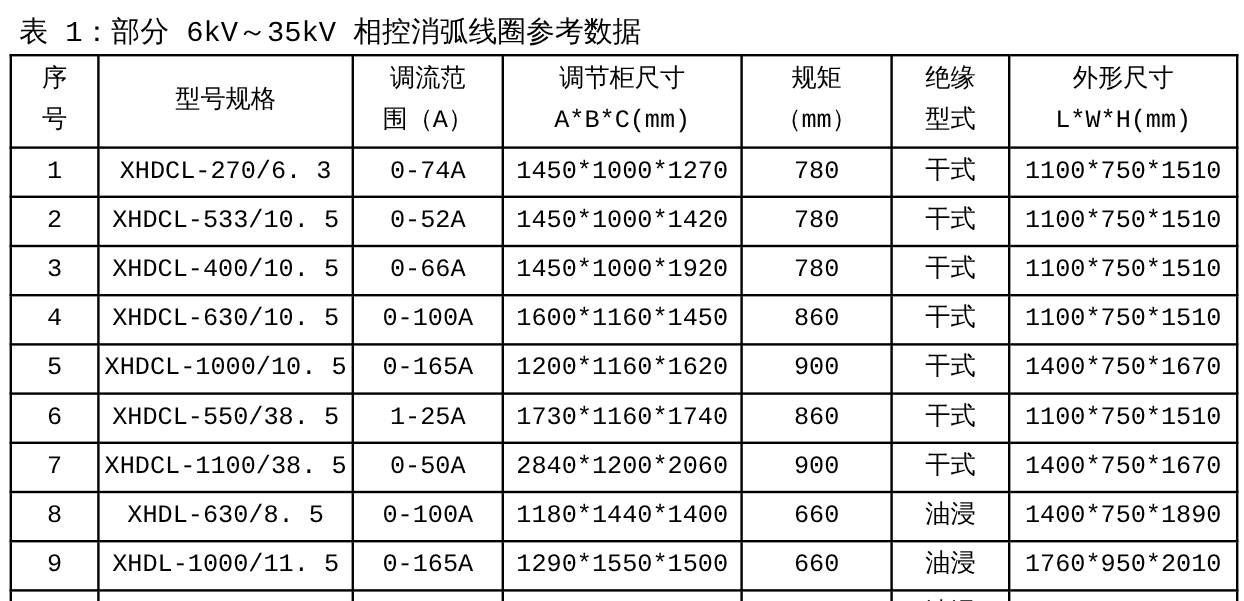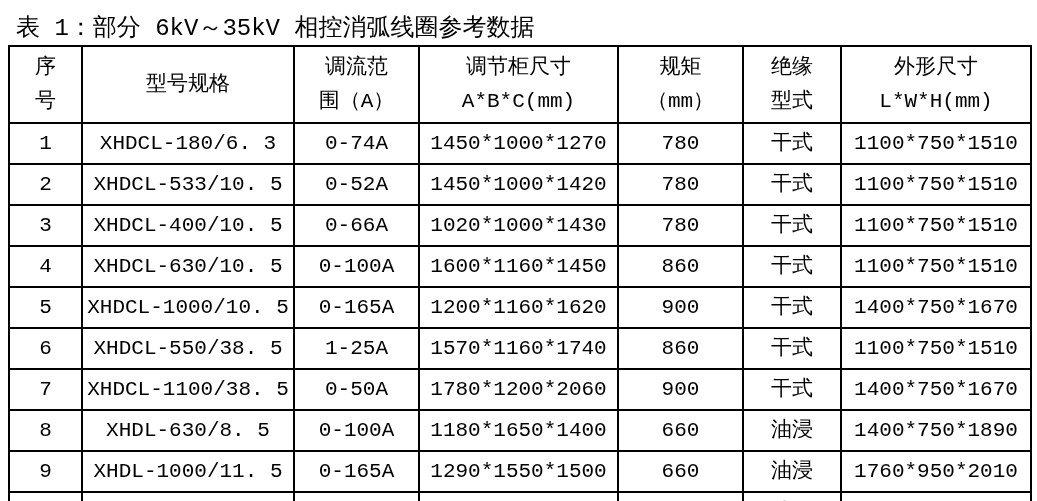--- a/index.html
+++ b/index.html
@@ -80,41 +80,41 @@
       </th>
       <th>
         <div class="hline">外形尺寸</div>
         <div class="hline">L*W*H(mm)</div>
       </th>
     </tr>
   </thead>
   <tbody>
     <tr>
       <td>1</td>
-      <td>XHDCL-180/6. 3</td>
+      <td>XHDCL-270/6. 3</td>
       <td>0-74A</td>
       <td>1450*1000*1270</td>
       <td>780</td>
       <td>干式</td>
       <td>1100*750*1510</td>
     </tr>
     <tr>
       <td>2</td>
       <td>XHDCL-533/10. 5</td>
       <td>0-52A</td>
       <td>1450*1000*1420</td>
       <td>780</td>
       <td>干式</td>
       <td>1100*750*1510</td>
     </tr>
     <tr>
       <td>3</td>
       <td>XHDCL-400/10. 5</td>
       <td>0-66A</td>
-      <td>1020*1000*1430</td>
+      <td>1450*1000*1920</td>
       <td>780</td>
       <td>干式</td>
       <td>1100*750*1510</td>
     </tr>
     <tr>
       <td>4</td>
       <td>XHDCL-630/10. 5</td>
       <td>0-100A</td>
       <td>1600*1160*1450</td>
       <td>860</td>
@@ -127,39 +127,39 @@
       <td>0-165A</td>
       <td>1200*1160*1620</td>
       <td>900</td>
       <td>干式</td>
       <td>1400*750*1670</td>
     </tr>
     <tr>
       <td>6</td>
       <td>XHDCL-550/38. 5</td>
       <td>1-25A</td>
-      <td>1570*1160*1740</td>
+      <td>1730*1160*1740</td>
       <td>860</td>
       <td>干式</td>
       <td>1100*750*1510</td>
     </tr>
     <tr>
       <td>7</td>
       <td>XHDCL-1100/38. 5</td>
       <td>0-50A</td>
-      <td>1780*1200*2060</td>
+      <td>2840*1200*2060</td>
       <td>900</td>
       <td>干式</td>
       <td>1400*750*1670</td>
     </tr>
     <tr>
       <td>8</td>
       <td>XHDL-630/8. 5</td>
       <td>0-100A</td>
-      <td>1180*1650*1400</td>
+      <td>1180*1440*1400</td>
       <td>660</td>
       <td>油浸</td>
       <td>1400*750*1890</td>
     </tr>
     <tr>
       <td>9</td>
       <td>XHDL-1000/11. 5</td>
       <td>0-165A</td>
       <td>1290*1550*1500</td>
       <td>660</td>

